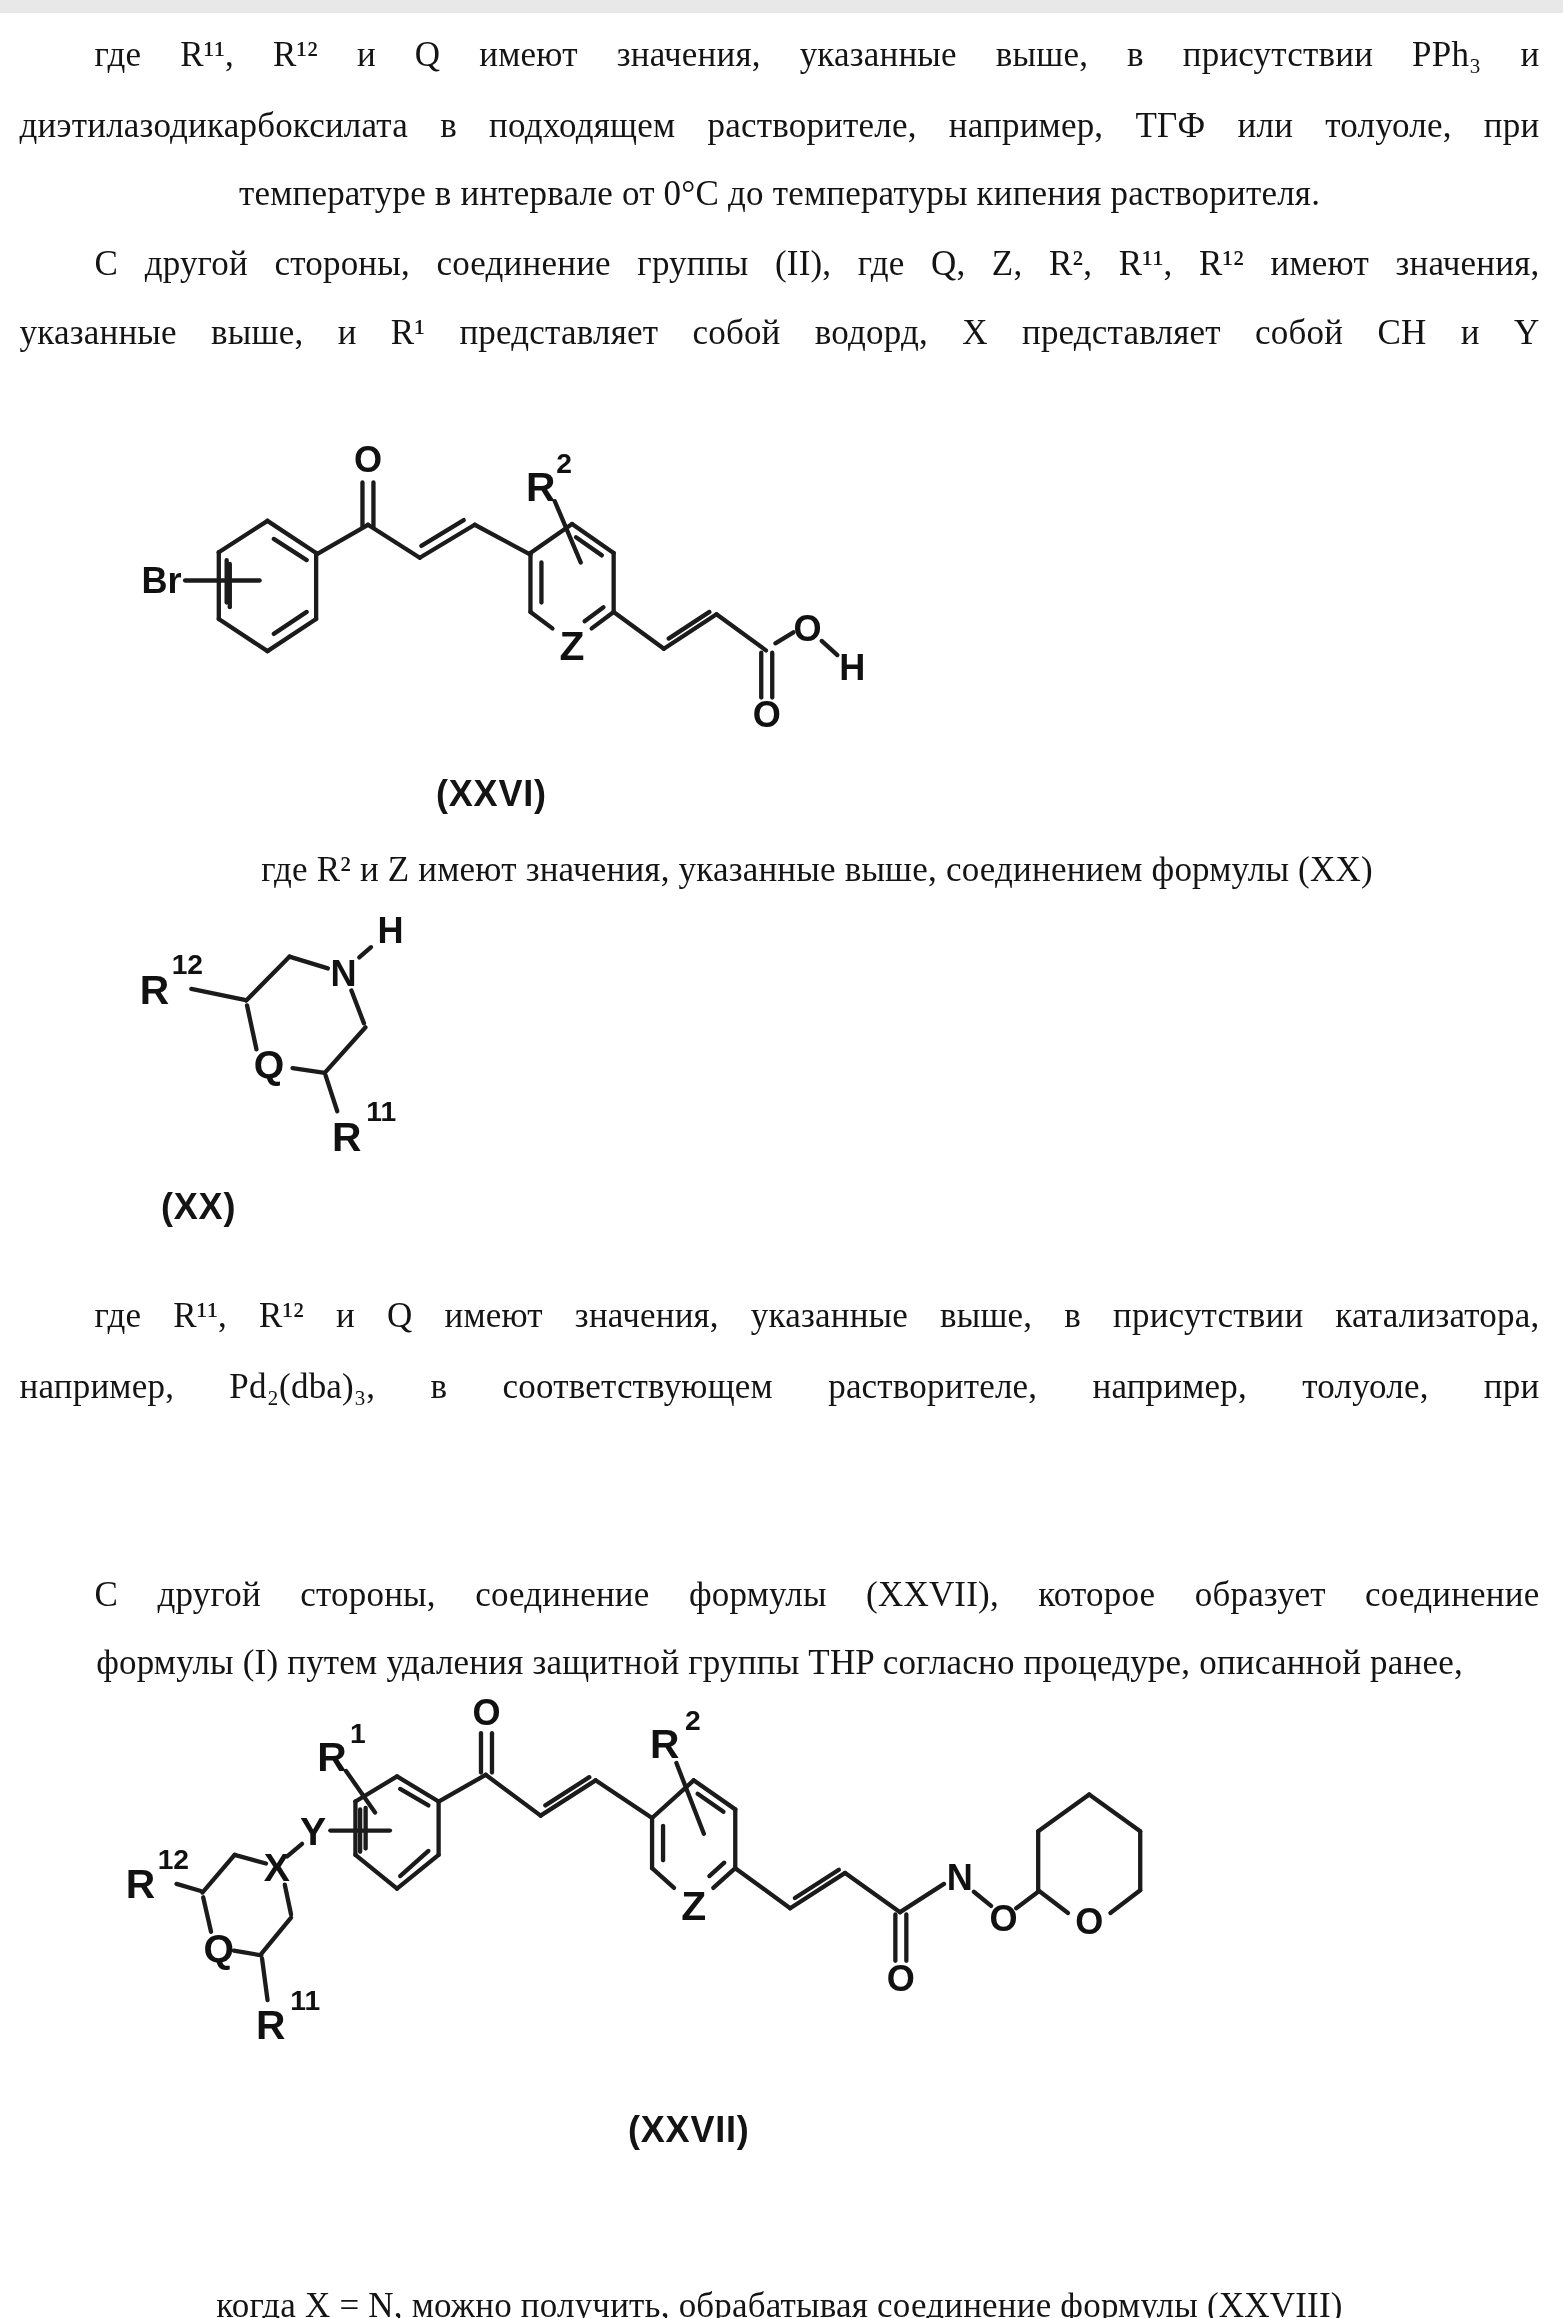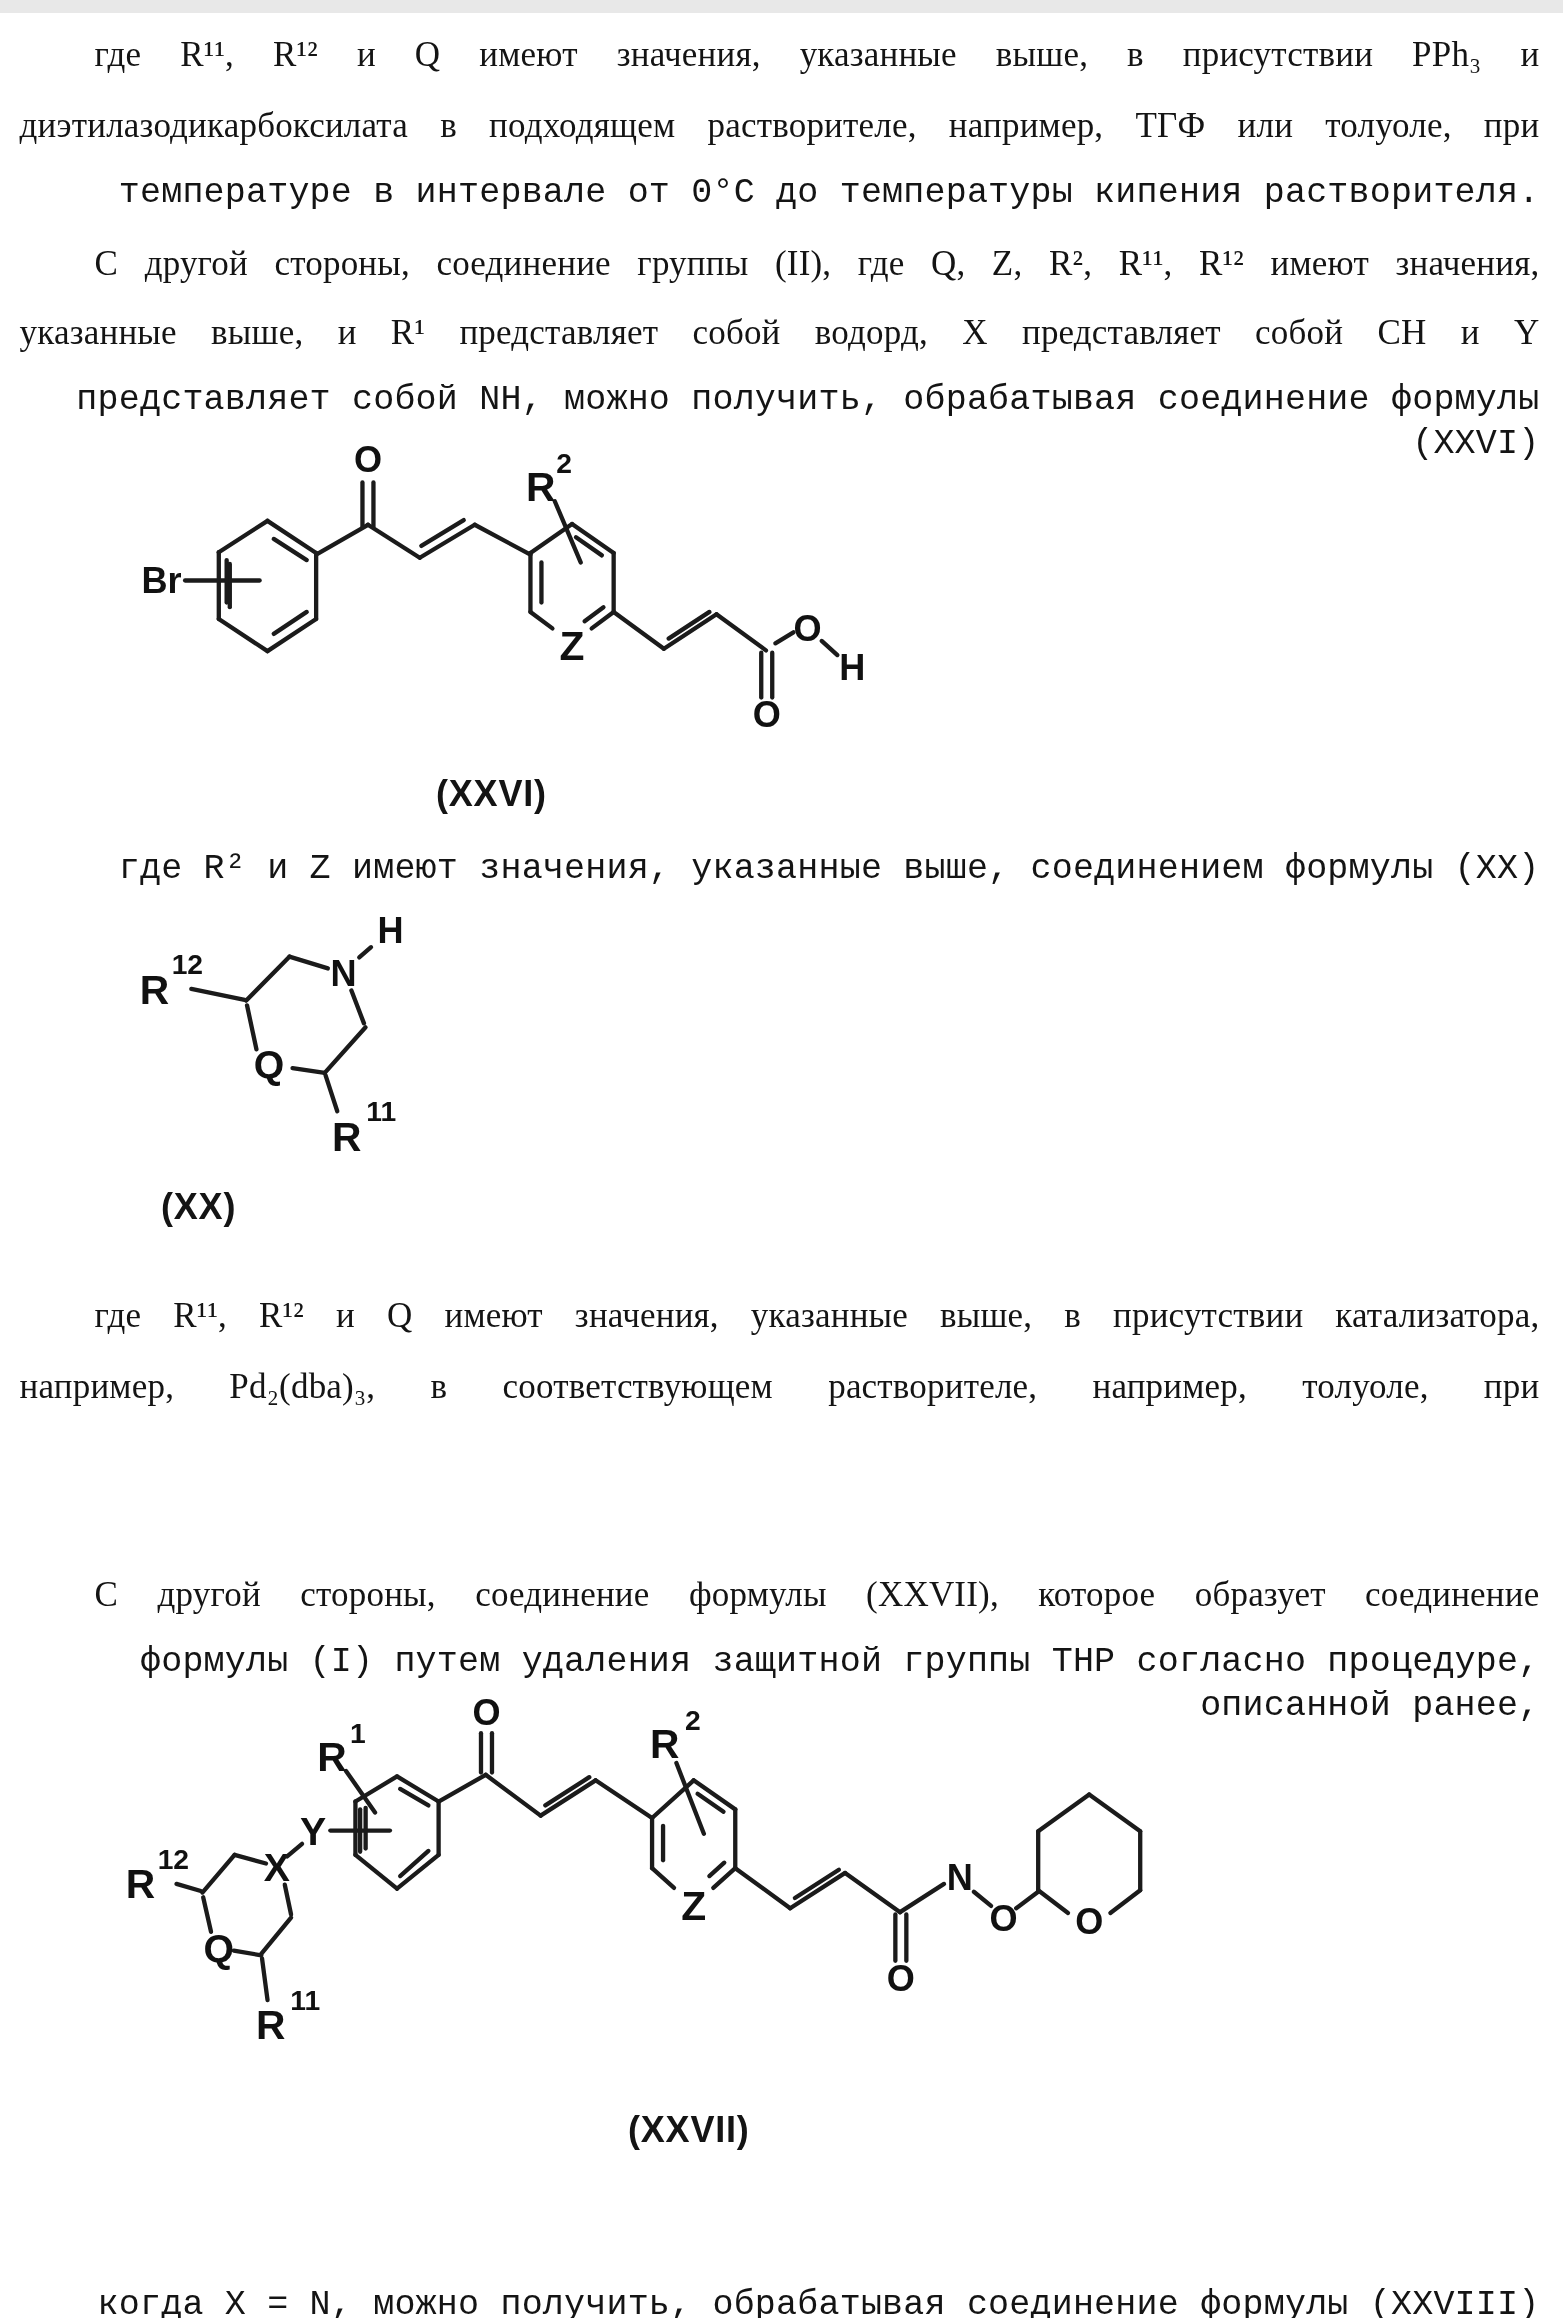--- a/index.html
+++ b/index.html
@@ -14,21 +14,21 @@
   }
   .tl{
     position:absolute;
     left:19.6px;right:23.6px;
     font-size:35px;
     line-height:1.25;
     letter-spacing:0.2px;
     white-space:normal;
   }
   .justify{text-align:justify;text-align-last:justify;}
-  .left{text-align:right;font-family:Liberation Mono, monospace;}
+  .left{text-align:center;}
   .indent{text-indent:75px;}
   .flabel{
     position:absolute;
     font-family:"Liberation Sans","DejaVu Sans",sans-serif;
     font-weight:bold;
     font-size:36px;
     color:#141414;
     letter-spacing:0.8px;
   }
   svg.struct{position:absolute;overflow:visible;}
@@ -44,21 +44,20 @@
 <body>
 
 <div id="canvas">
 
   <div class="tl justify indent" style="top:20.4px">где R¹¹, R¹² и Q имеют значения, указанные выше, в присутствии PPh₃ и</div>
   <div class="tl justify" style="top:91px">диэтилазодикарбоксилата в подходящем растворителе, например, ТГФ или толуоле, при</div>
   <div class="tl left" style="top:159px">температуре в интервале от 0°С до температуры кипения растворителя.</div>
 
   <div class="tl justify indent" style="top:229px">С другой стороны, соединение группы (II), где Q, Z, R², R¹¹, R¹² имеют значения,</div>
   <div class="tl justify" style="top:298px">указанные выше, и R¹ представляет собой водорд, X представляет собой CH и Y</div>
-  <div class="tl left" style="top:366px">представляет собой NH, можно получить, обрабатывая соединение формулы (XXVI)</div>
 
   <svg class="struct" style="left:71px;top:416px" width="809" height="314" viewBox="90 530 1030 400">
     <g>
       <line x1="461" y1="598" x2="461" y2="654"></line>
       <line x1="475" y1="598" x2="475" y2="654"></line>
       <line x1="468" y1="652" x2="402" y2="690"></line>
       <text x="468" y="585" font-size="46">O</text>
     </g>
     <g>
       <line x1="340" y1="647" x2="402" y2="688"></line>

